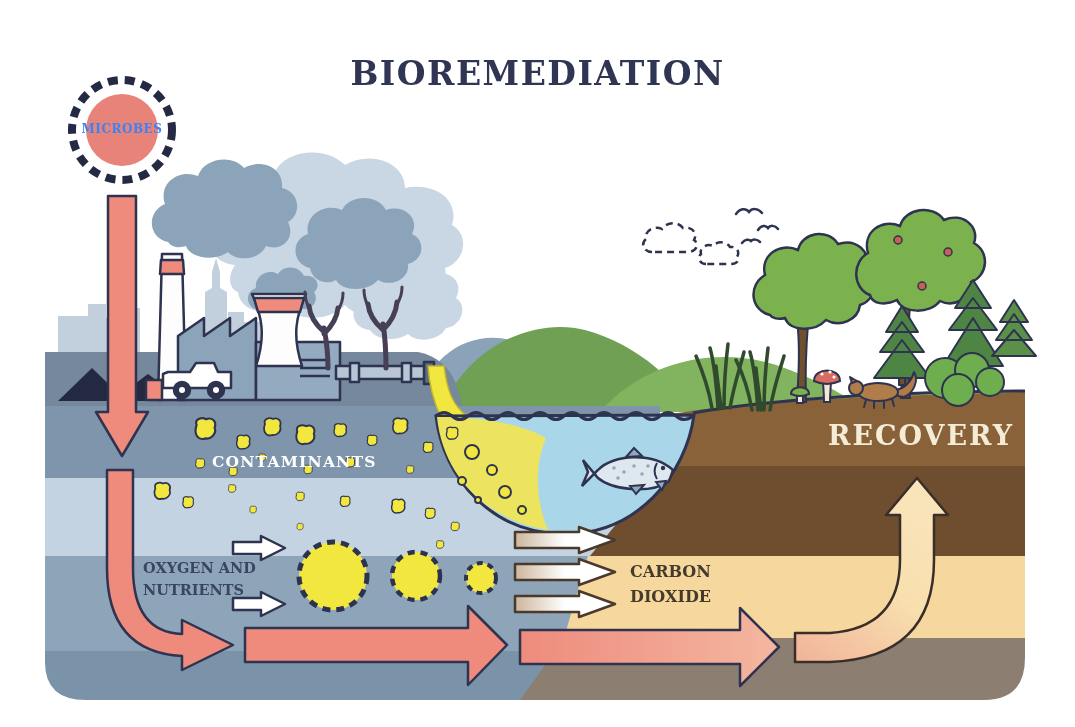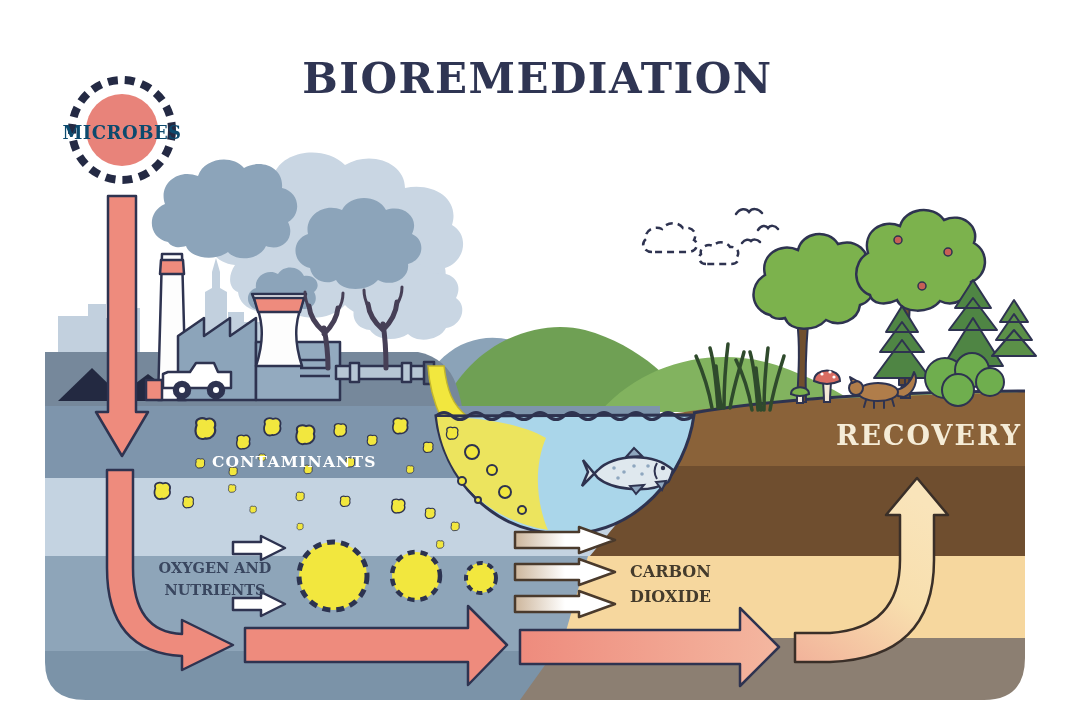--- a/index.html
+++ b/index.html
@@ -4,40 +4,40 @@
 <style>
   html,body{margin:0;padding:0;background:#ffffff;}
   .stage{
     position:relative;width:1075px;height:727px;background:#ffffff;
     overflow:hidden;font-family:"DejaVu Serif","Liberation Serif",serif;
   }
   .scene{position:absolute;left:0;top:0;width:1075px;height:727px;}
   .lbl{position:absolute;font-weight:bold;white-space:pre-line;}
   .title{
     left:0;top:54px;width:1075px;text-align:center;
-    font-size:42px;letter-spacing:1.5px;color:#2f3553;
+    font-size:33px;letter-spacing:1.5px;color:#2f3553;
   }
   .microbes{
     left:52px;top:122px;width:140px;text-align:center;
-    font-size:18px;letter-spacing:.5px;color:#0c4a6e;
+    font-size:12px;letter-spacing:.5px;color:#3b82f6;
   }
   .contaminants{
     left:212px;top:452px;width:220px;
     font-size:15.5px;letter-spacing:1.2px;color:#ffffff;
   }
   .oxygen{
-    left:143px;top:557px;width:144px;text-align:center;
+    left:143px;top:557px;width:144px;
     font-size:14.5px;line-height:1.55;color:#39465f;
   }
   .co2{
     left:630px;top:560px;width:130px;text-align:left;
     font-size:16px;line-height:1.55;color:#443b2c;
   }
   .recovery{
-    left:828px;top:420px;width:194px;text-align:right;
+    left:828px;top:420px;width:194px;text-align:left;
     font-size:27px;letter-spacing:2px;color:#f5ecd7;
   }
 </style>
 </head>
 <body>
 
 <div class="stage">
 
 <svg class="scene" viewBox="0 0 1075 727">
   <defs>

